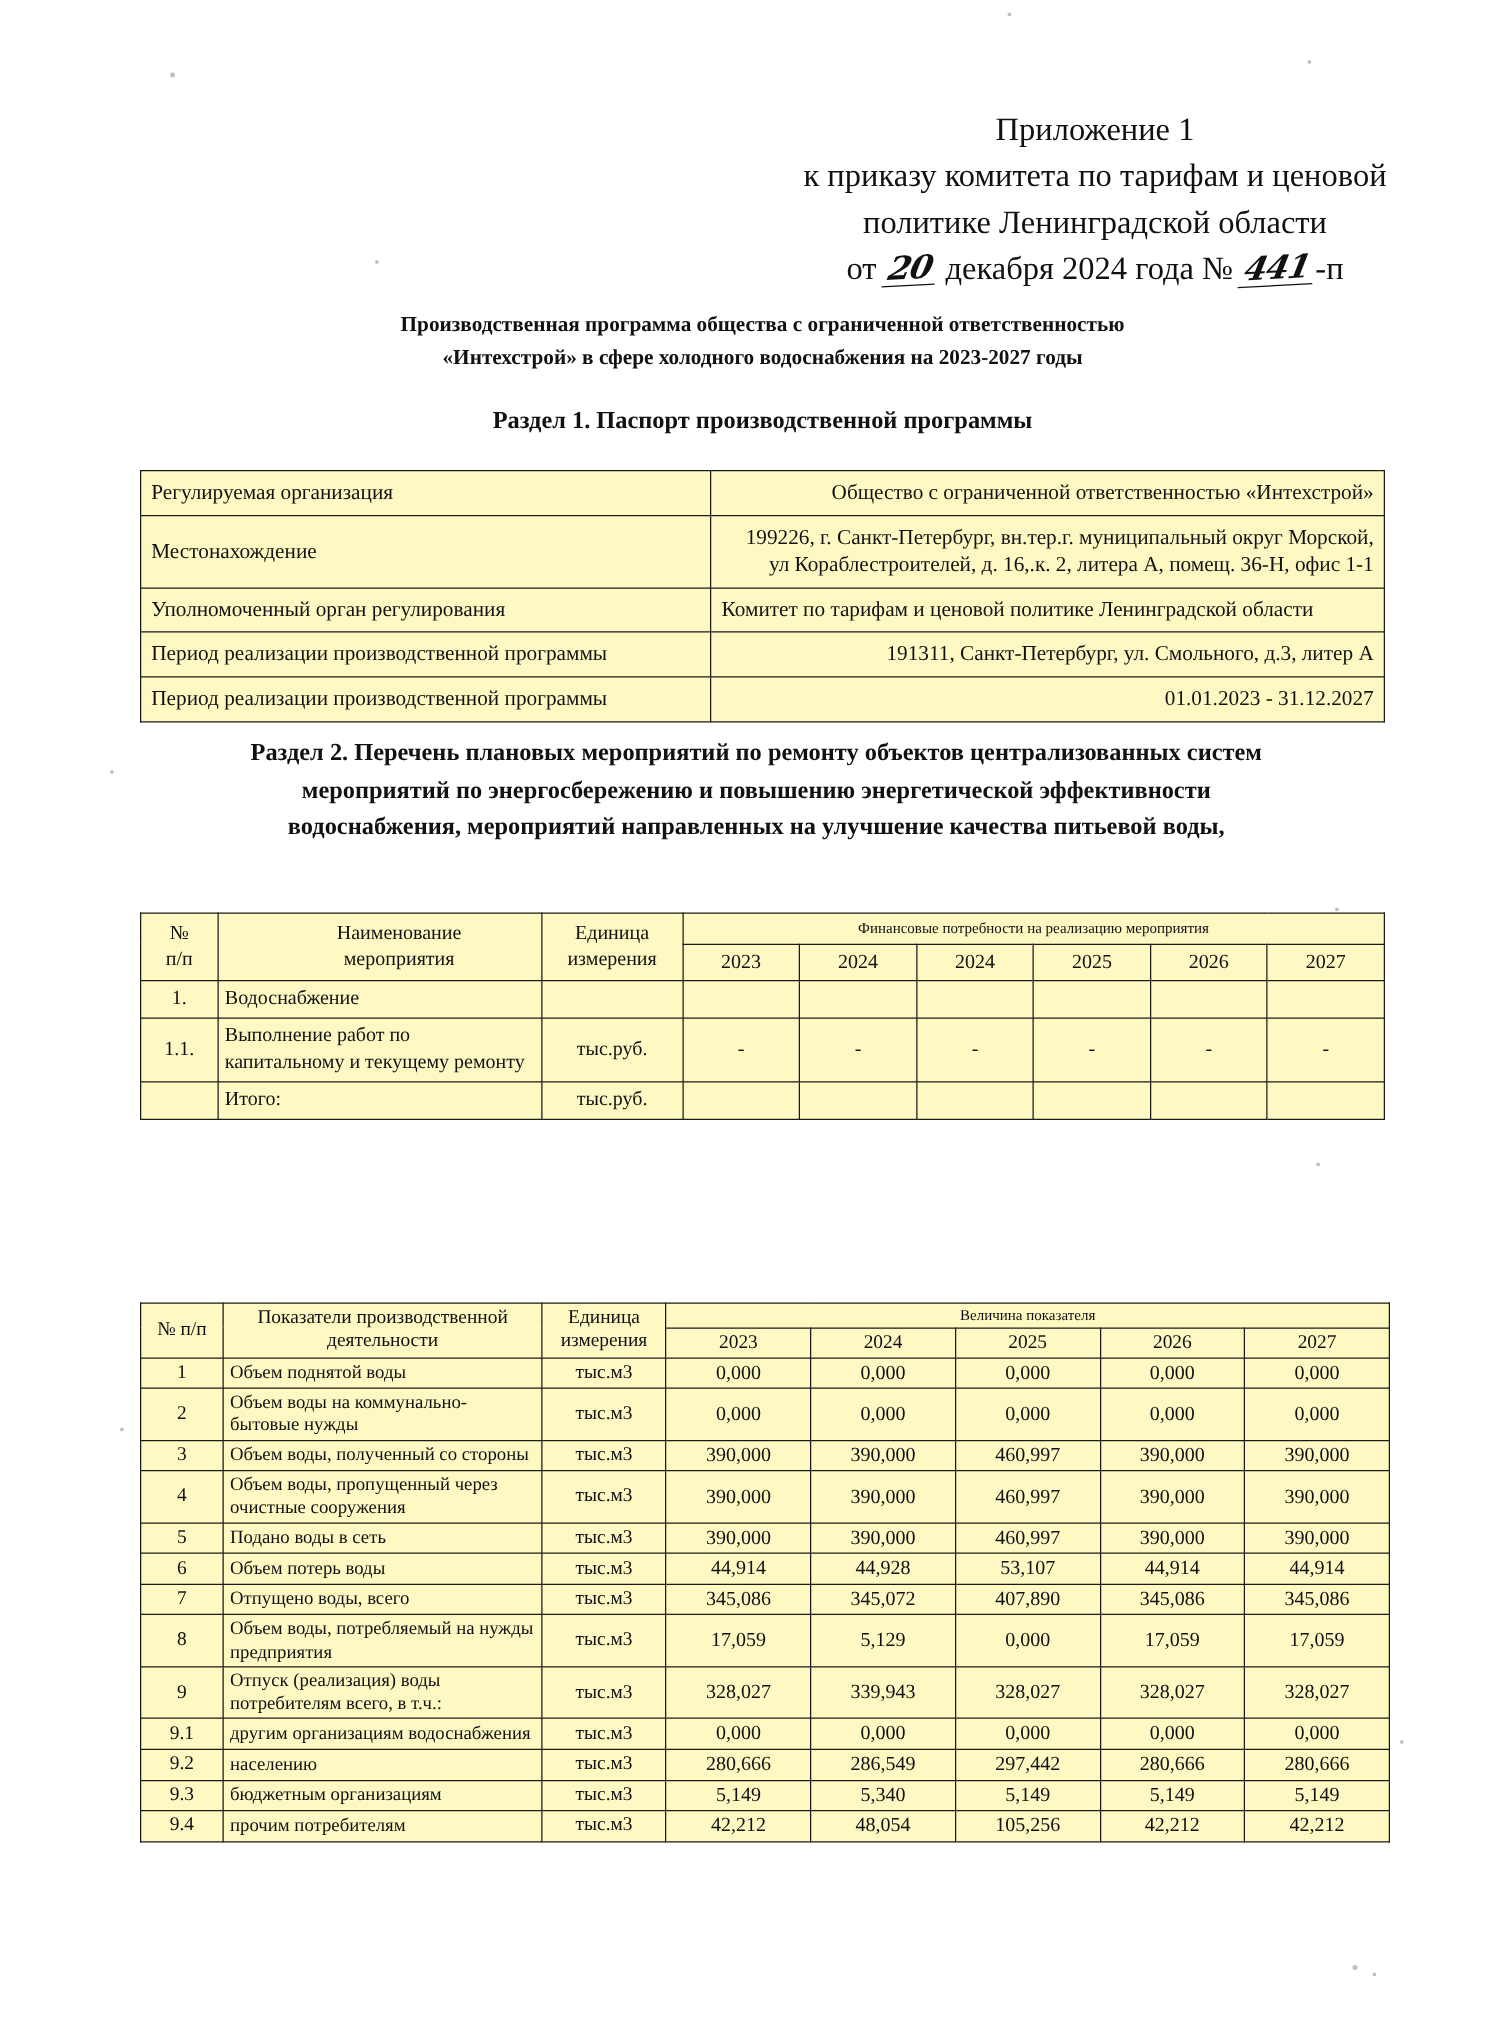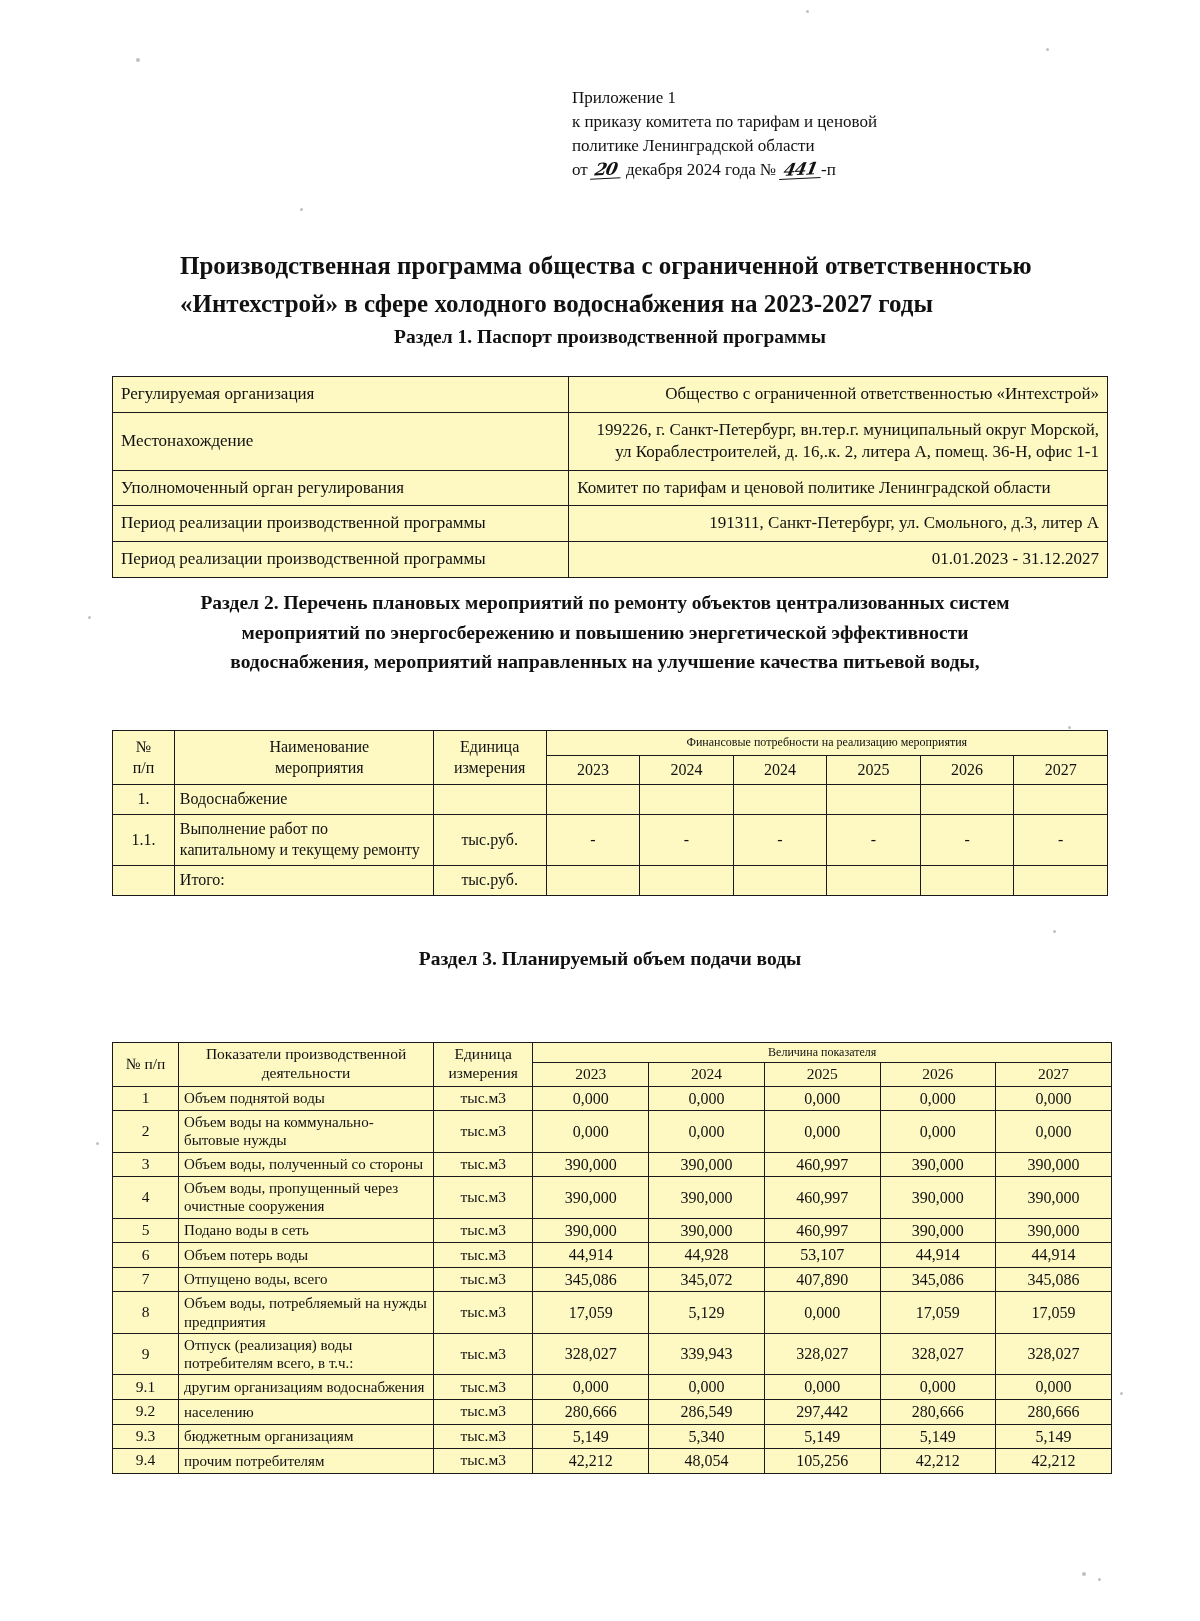--- a/index.html
+++ b/index.html
@@ -26,24 +26,25 @@
   .speck {
     position: absolute;
     background: #8d8d8d;
     border-radius: 50%;
     opacity: .55;
   }
 
   
   .doc-header {
     position: absolute;
-    left: 572px;
+    left: 616px;
     top: 86px;
     width: 520px;
-    font-size: 17px;
+    text-align: center;
+    font-size: 26px;
     line-height: 1.42;
   }
   .doc-header .ln { white-space: nowrap; }
   .hand {
     font-family: "DejaVu Serif", serif;
     font-style: italic;
     font-weight: 700;
     display: inline-block;
     transform: skewX(-14deg) rotate(-3deg);
     border-bottom: 1.4px solid #111;
@@ -51,21 +52,22 @@
     letter-spacing: -1px;
     line-height: 1;
   }
 
   
   .doc-title {
     position: absolute;
     left: 180px;
     top: 247px;
     width: 860px;
-    font-size: 25px;
+    text-align: center;
+    font-size: 17px;
     font-weight: 700;
     line-height: 1.5;
   }
   .sec-title {
     position: absolute;
     text-align: center;
     font-weight: 700;
     font-size: 19.5px;
     line-height: 1.52;
   }
@@ -255,21 +257,20 @@
         <td class="ctr"></td>
         <td class="ctr"></td>
         <td class="ctr"></td>
         <td class="ctr"></td>
         <td class="ctr"></td>
         <td class="ctr"></td>
       </tr>
     </tbody>
   </table>
 
-  <div class="sec-title" id="sec3-title">Раздел 3.  Планируемый объем подачи воды</div>
 
   <table id="table-volume">
     <thead>
       <tr>
         <th class="c-num ctr" rowspan="2">№ п/п</th>
         <th class="c-name ctr" rowspan="2">
           <div>Показатели производственной</div>
           <div>деятельности</div>
         </th>
         <th class="c-unit ctr" rowspan="2">

